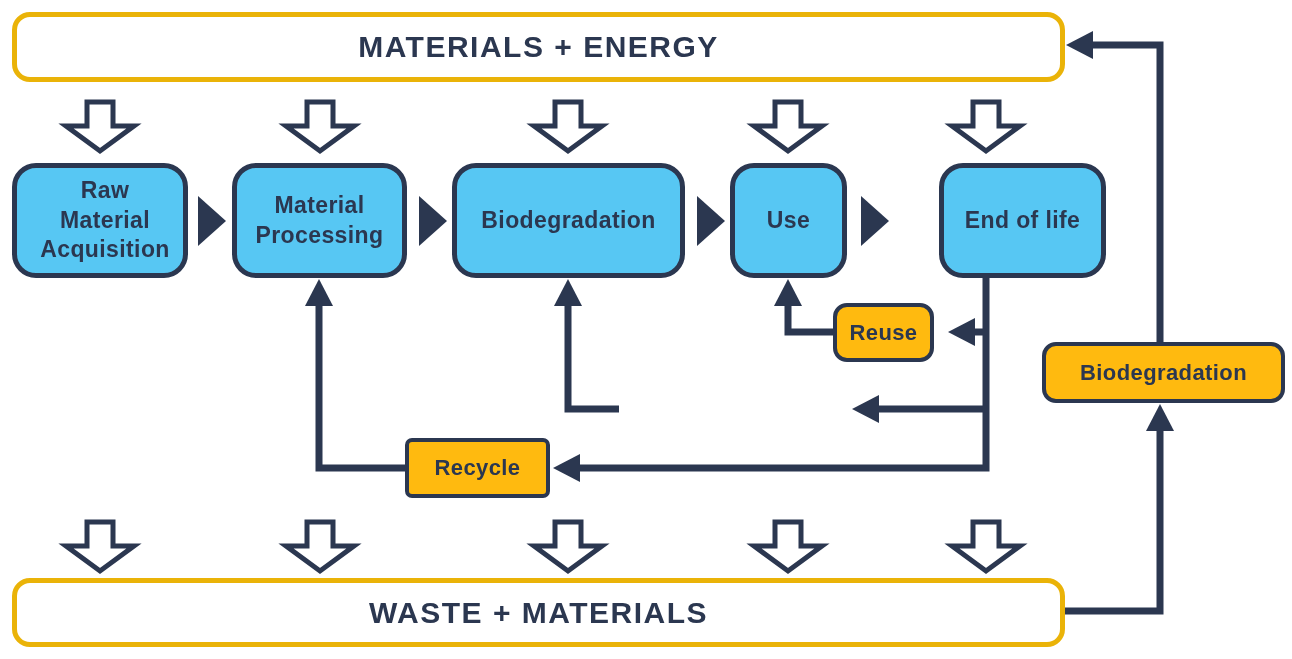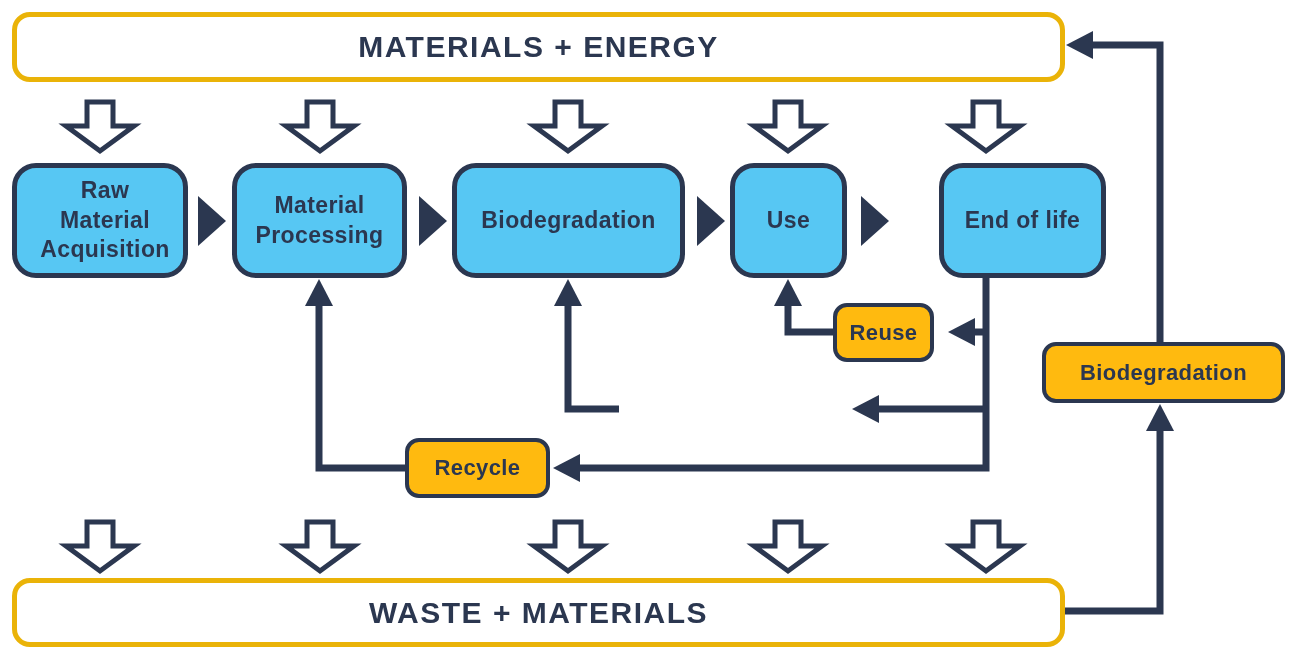--- a/index.html
+++ b/index.html
@@ -60,21 +60,21 @@
   
   #bar-top        { left: 12px;   top: 12px;  width: 1053px; height: 70px; }
   #bar-bottom     { left: 12px;   top: 578px; width: 1053px; height: 69px; }
   #stage-raw      { left: 12px;   top: 163px; width: 176px;  height: 115px; padding-left: 10px; }
   #stage-proc     { left: 232px;  top: 163px; width: 175px;  height: 115px; }
   #stage-manu     { left: 452px;  top: 163px; width: 233px;  height: 115px; }
   #stage-use      { left: 730px;  top: 163px; width: 117px;  height: 115px; }
   #stage-eol      { left: 903px;  top: 163px; width: 167px;  height: 115px; margin-left: 36px; }
   #loop-reuse     { left: 833px;  top: 303px; width: 101px;  height: 59px; }
   #loop-reman     { left: 617px;  top: 378px; width: 231px;  height: 62px; }
-  #loop-recycle   { left: 405px;  top: 438px; width: 145px;  height: 60px; }
+  #loop-recycle   { left: 405px;  top: 438px; width: 145px;  height: 60px; border-radius: 7px; }
   #loop-biodeg    { left: 1042px; top: 342px; width: 243px;  height: 61px; }
 </style>
 </head>
 <body>
 
 <div class="canvas">
 
   <svg id="connector-svg" class="connector-layer" width="1292" height="659" viewBox="0 0 1292 659">
     <g stroke="#2B3750" stroke-width="7" fill="none">
 

